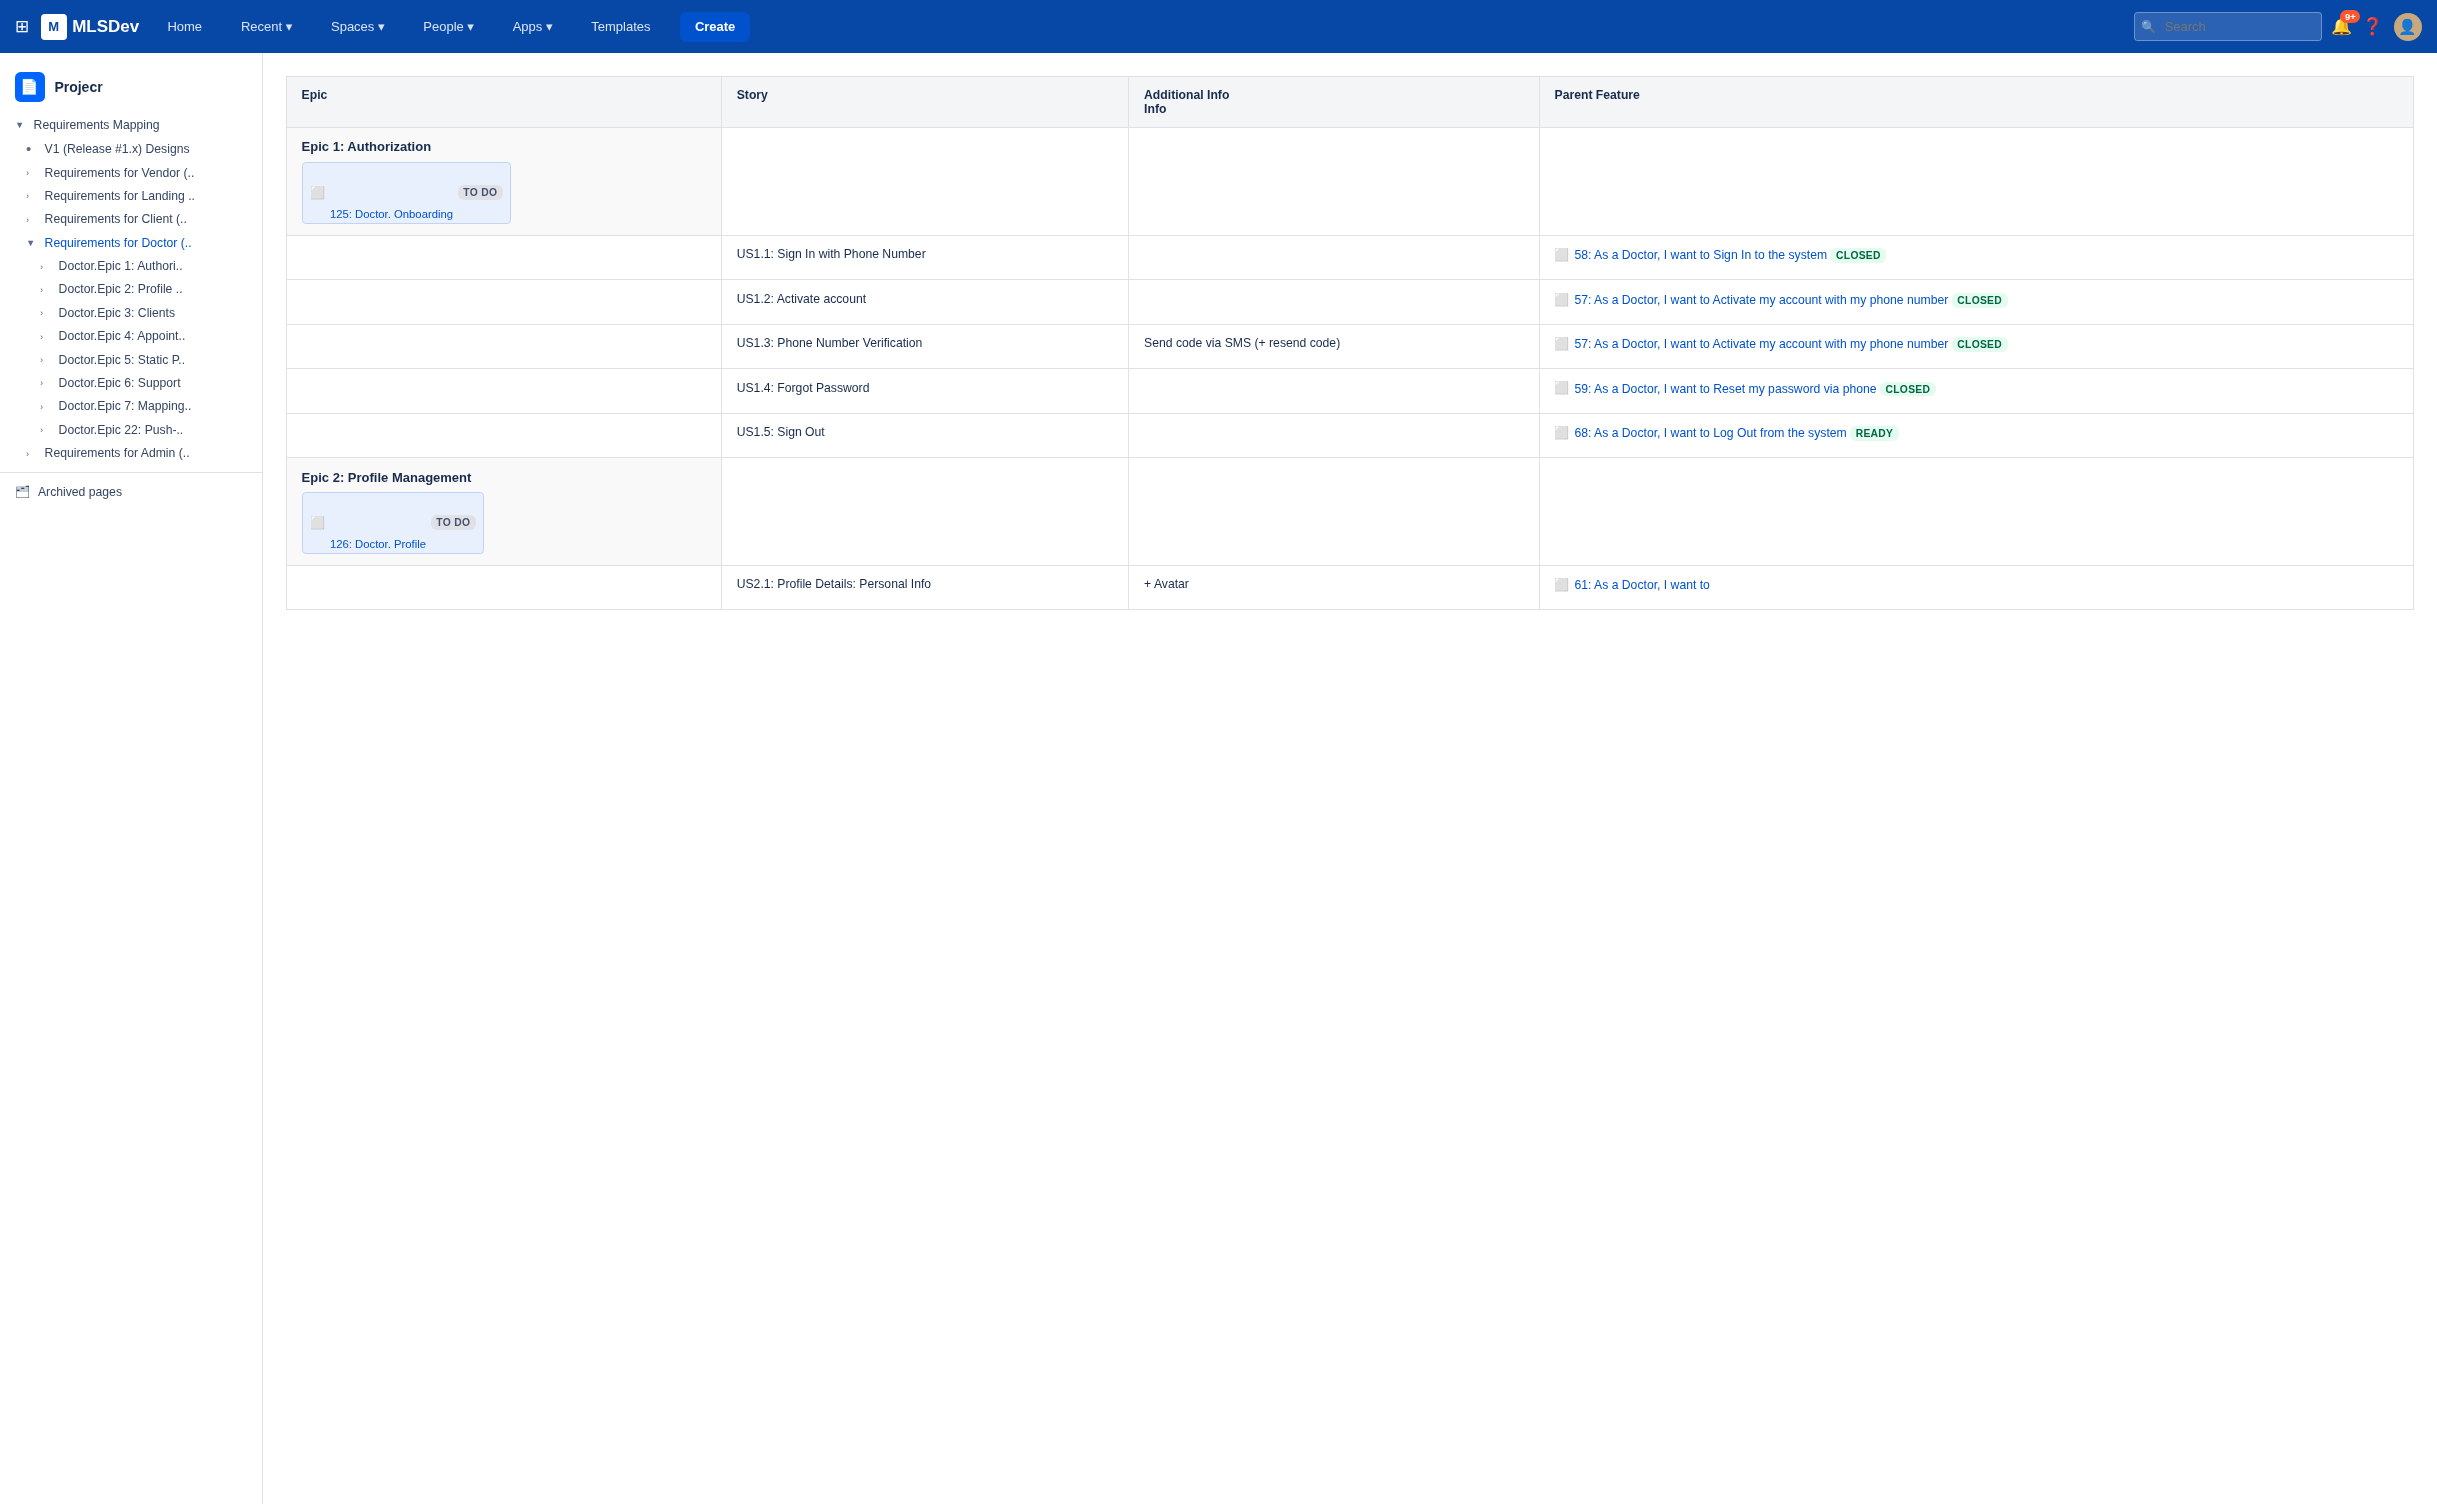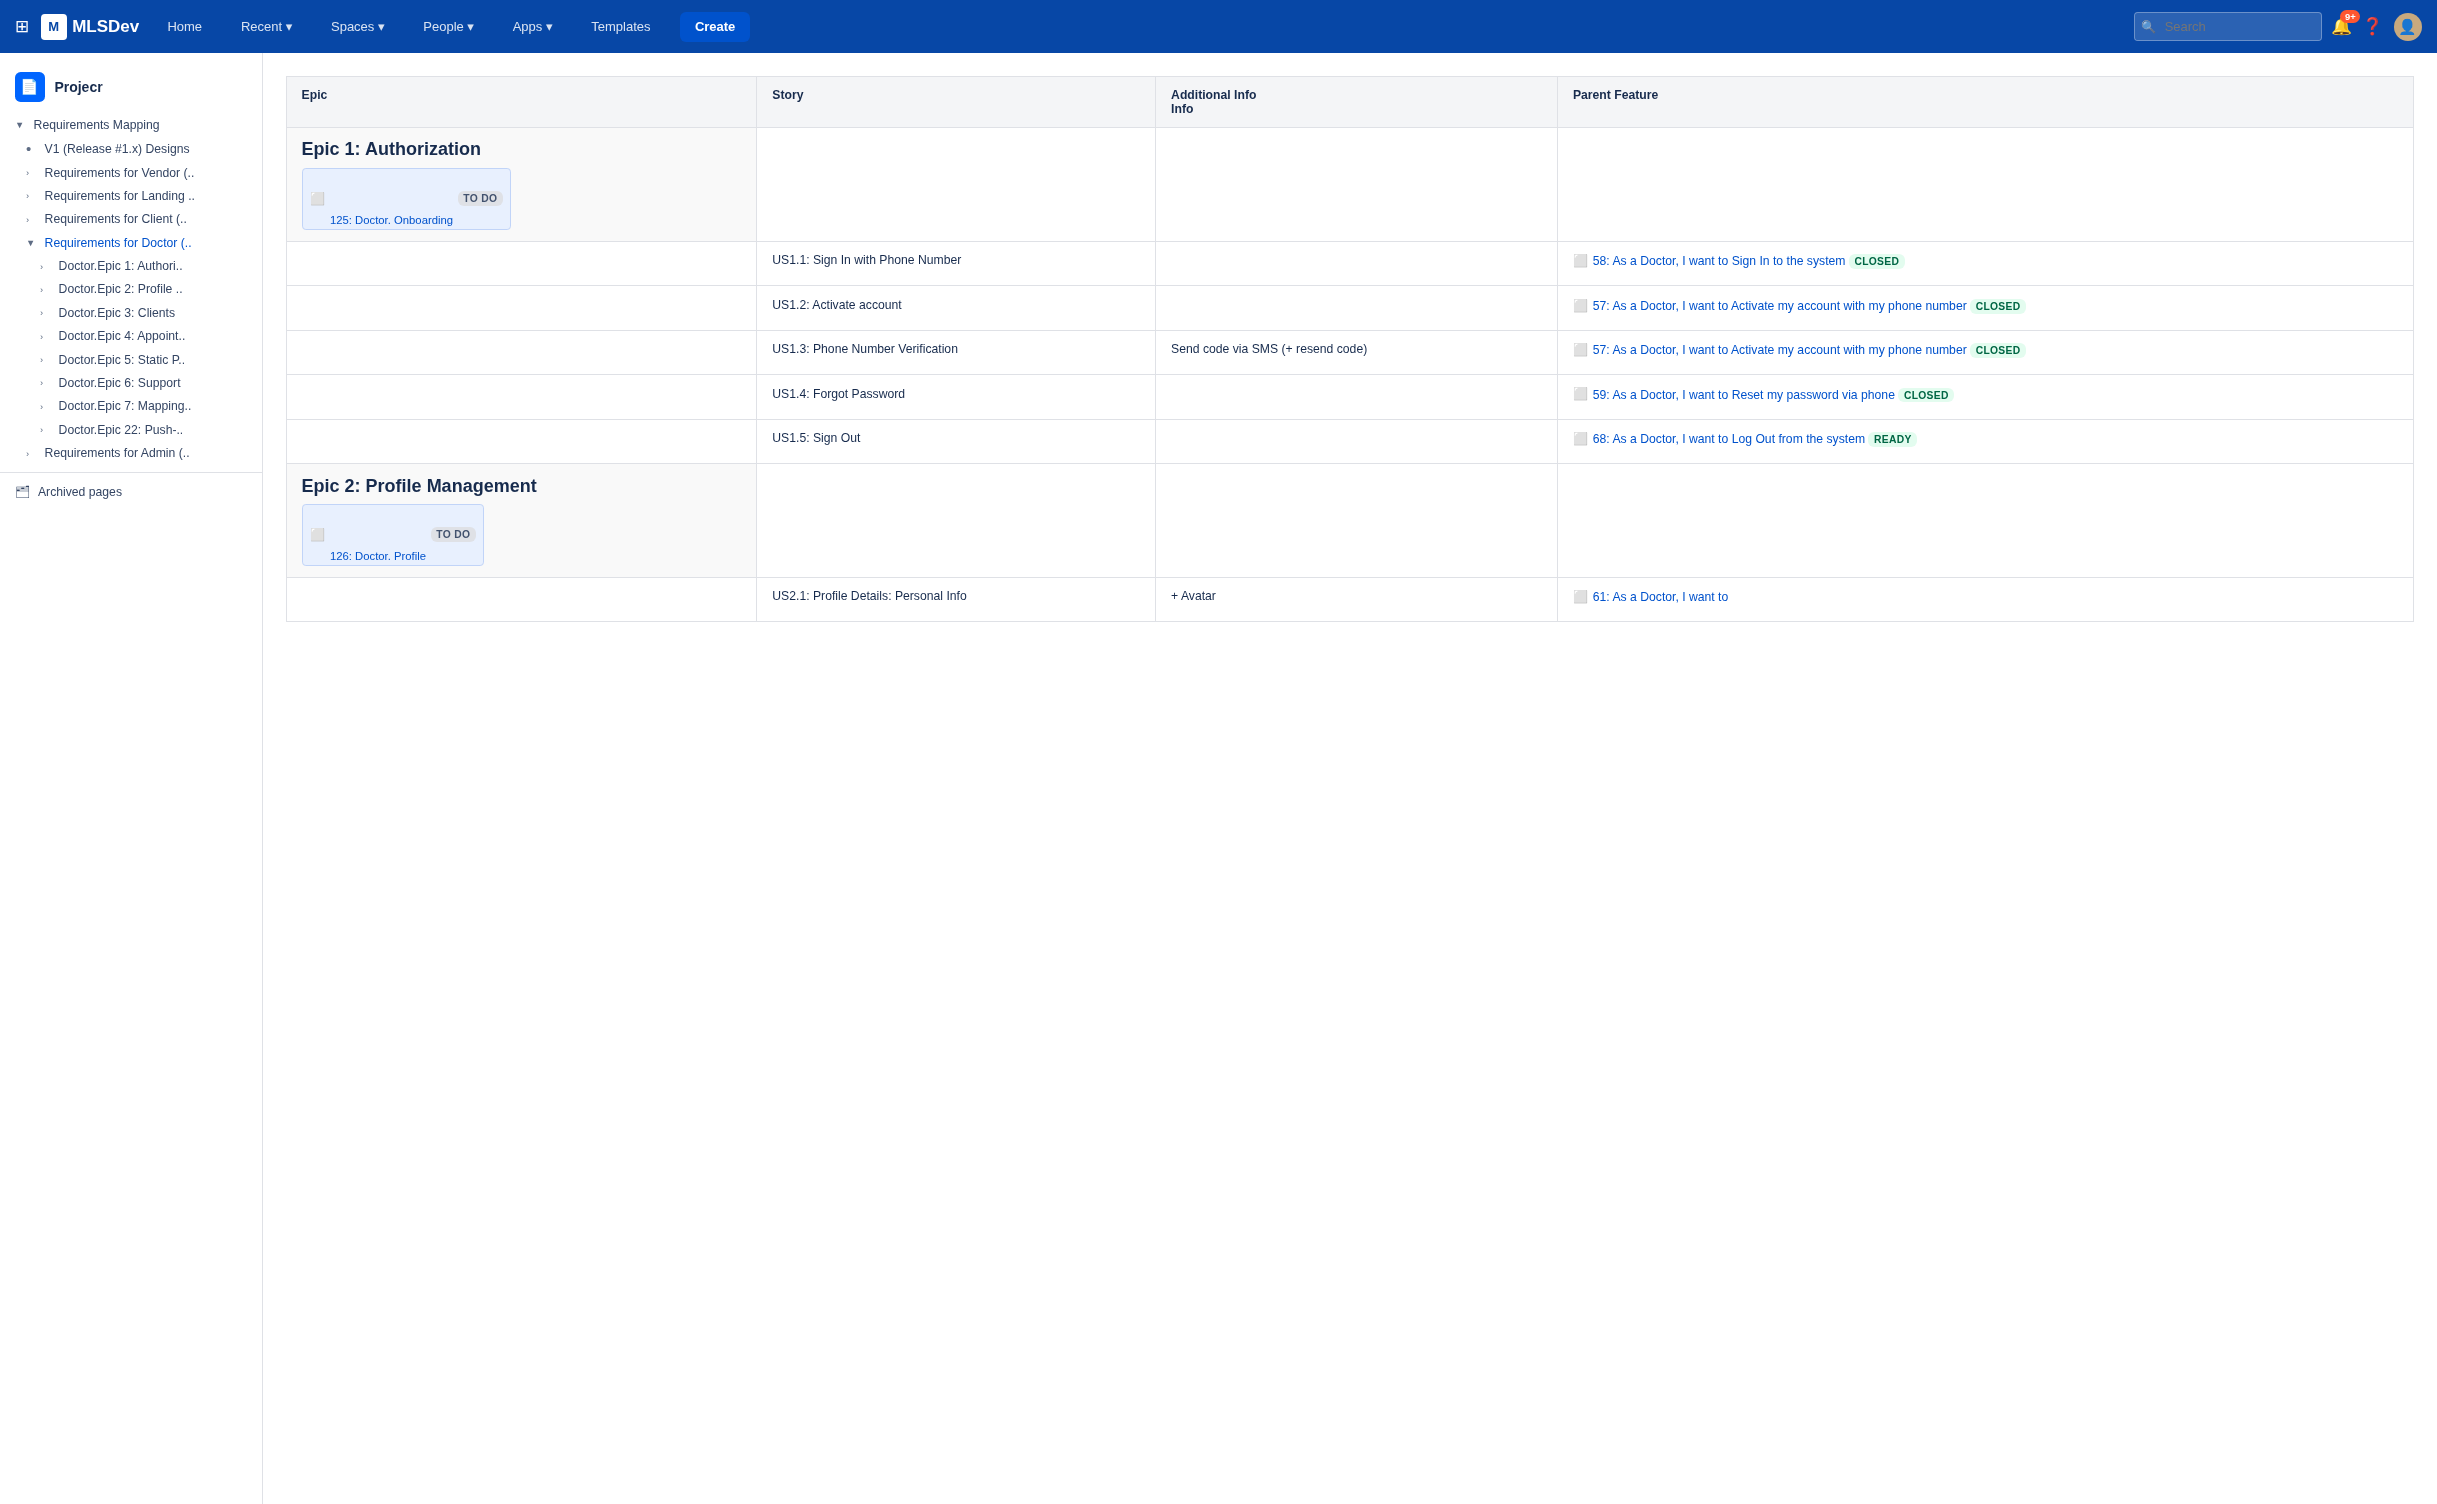--- a/index.html
+++ b/index.html
@@ -132,21 +132,21 @@
       border: 0.9px solid #dfe1e6;
       vertical-align: top;
     }
     .requirements-table td {
       padding: 11.3px 15px;
       border: 0.9px solid #dfe1e6;
       vertical-align: top;
       color: #172b4d;
     }
     .epic-cell { background: #f9f9f9; }
-    .epic-title { font-weight: 600; color: #172b4d; margin-bottom: 7.5px; font-size: 18px; }
+    .epic-title { font-weight: 600; color: #172b4d; margin-bottom: 7.5px; font-size: 13px; }
     .ticket-badge {
       display: inline-flex; align-items: center; gap: 4.7px;
       background: #e8f0fe;
       border: 0.9px solid #c1d4f8;
       border-radius: 3.8px;
       padding: 2.8px 7.5px;
       font-size: 11.3px;
     }
     .ticket-badge-icon { color: #5243aa; font-size: 12.2px; }
     .ticket-badge-link { color: #0052cc; text-decoration: none; font-weight: 500; margin-top: 42px; }

